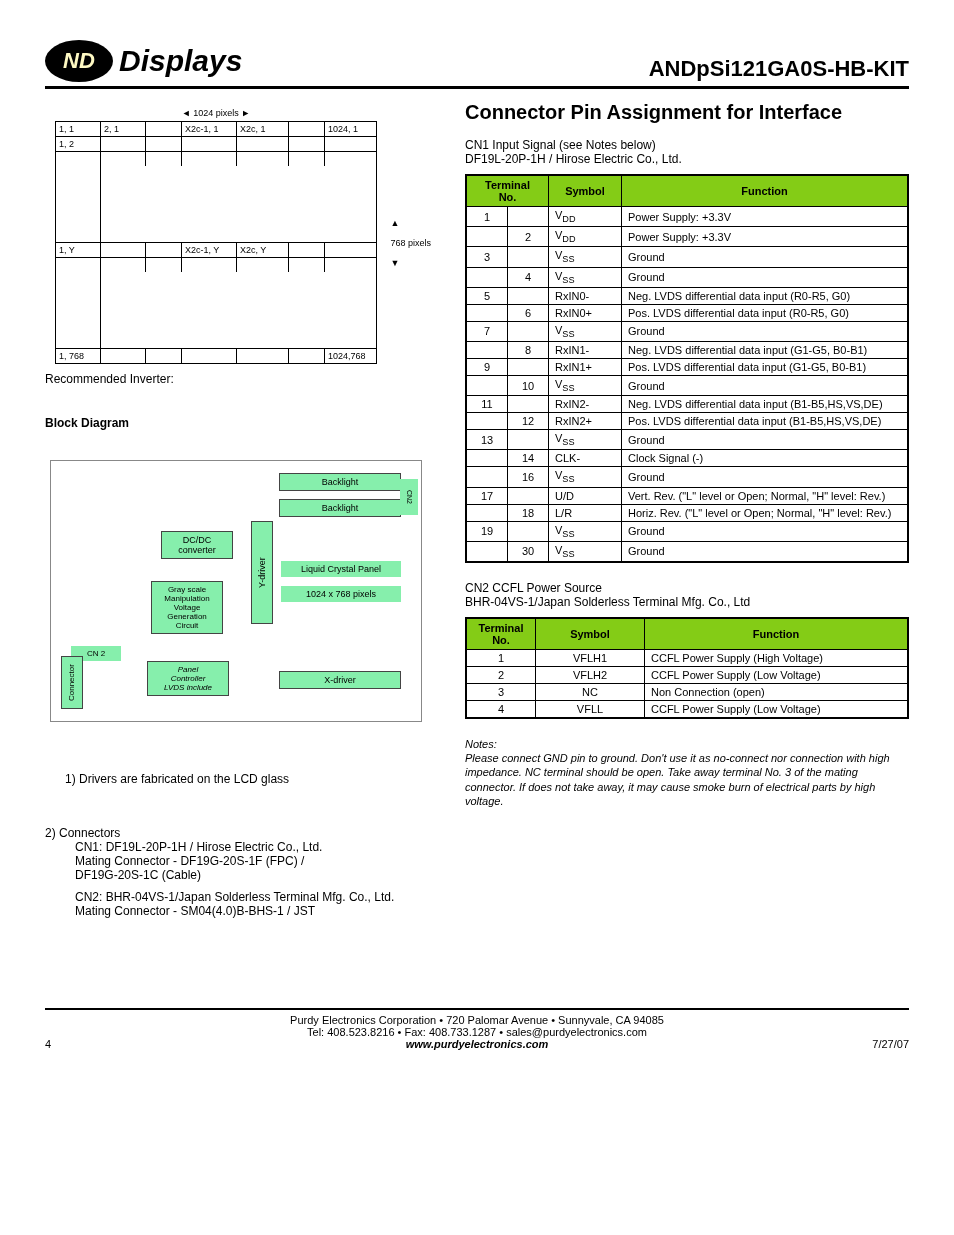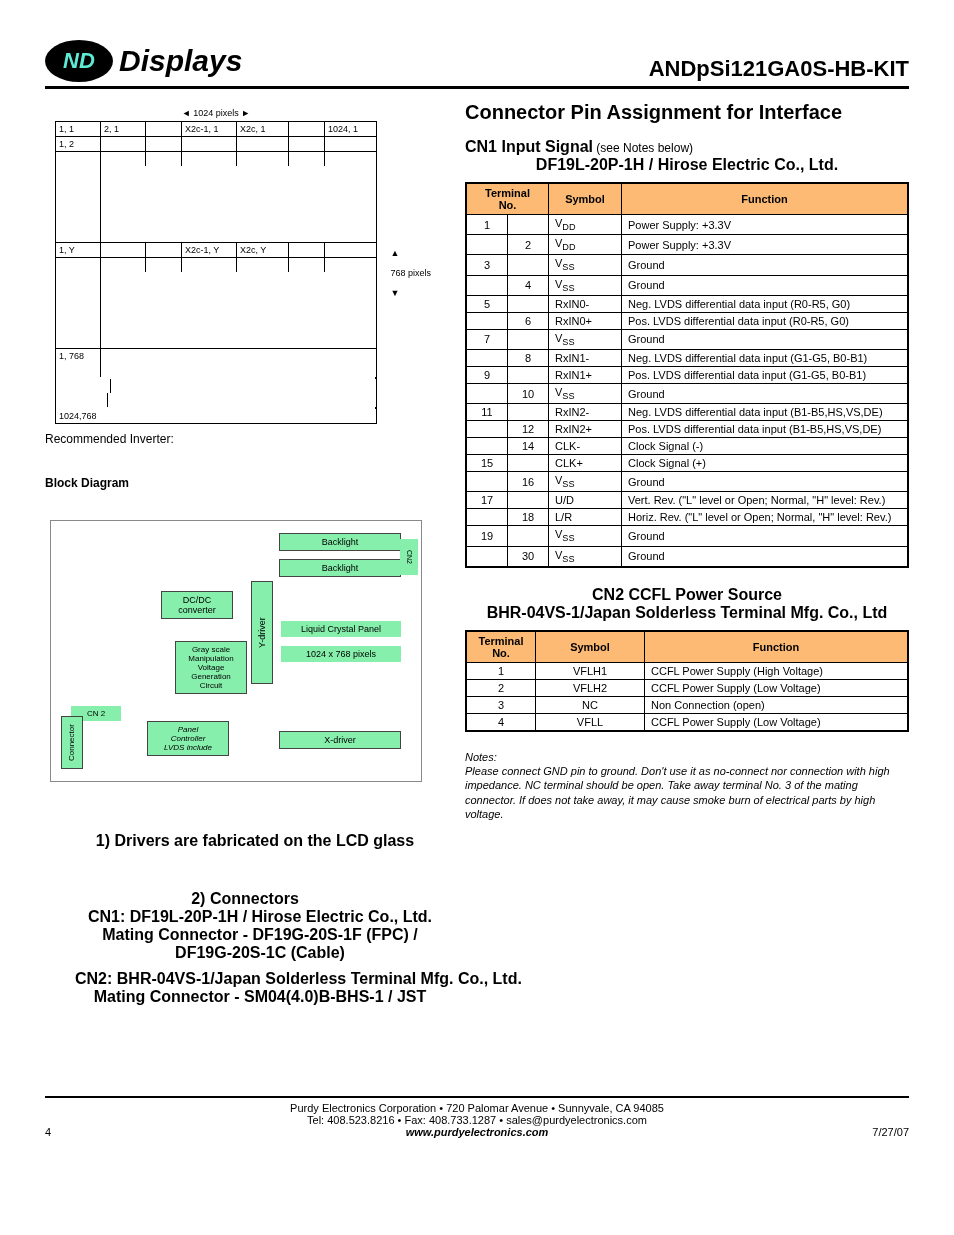--- a/index.html
+++ b/index.html
@@ -23,21 +23,21 @@
   .logo {
     display: flex;
     align-items: center;
     gap: 6px;
   }
   .logo-oval {
     width: 68px;
     height: 42px;
     background: #000;
     border-radius: 50%;
-    color: #5eead4;
+    color: #fef9c3;
     font-weight: bold;
     font-size: 22px;
     display: flex;
     align-items: center;
     justify-content: center;
     font-style: italic;
   }
   .logo-text {
     font-size: 30px;
     font-weight: bold;
@@ -56,23 +56,22 @@
   }
   .col-right {
     flex: 1;
   }
   .section-title {
     font-size: 20px;
     font-weight: bold;
     margin-bottom: 6px;
   }
   .sub-bold {
-    font-weight: bold;
-    font-size: 16px;
-    text-align: center;
+    font-weight: normal;
+    font-size: 12px;
   }
   .pixel-diagram {
     border: 1px solid #000;
     width: 320px;
     margin-left: 10px;
     position: relative;
     font-size: 9px;
   }
   .pixel-diagram .top-label {
     position: absolute;
@@ -84,21 +83,21 @@
   .pixel-diagram .right-label {
     position: absolute;
     right: -55px;
     top: 50%;
     transform: translateY(-50%);
   }
   .pixel-row {
     display: flex;
     border-bottom: 1px solid #000;
   }
-  .pixel-row:last-child { border-bottom: none; flex-direction: column; }
+  .pixel-row:last-child { border-bottom: none; }
   .pixel-cell {
     border-right: 1px solid #000;
     padding: 1px 3px;
     height: 12px;
     line-height: 12px;
   }
   .pixel-cell:last-child { border-right: none; }
   .pixel-spacer { flex: 1; }
   .pc-w1 { width: 38px; }
   .pc-w2 { width: 38px; }
@@ -122,21 +121,21 @@
     text-align: center;
   }
   
   table.pin-table {
     border-collapse: collapse;
     width: 100%;
     font-size: 11px;
     border: 2px solid #000;
   }
   table.pin-table th {
-    background: #fdba74;
+    background: #84cc16;
     border: 1px solid #000;
     padding: 3px 4px;
     font-weight: bold;
     text-align: center;
   }
   table.pin-table td {
     border: 1px solid #000;
     padding: 2px 6px;
   }
   table.pin-table .term-col { width: 28px; text-align: center; }
@@ -250,21 +249,21 @@
     <h4 style="margin-top:30px;">Block Diagram</h4>
 
     <div class="block-diagram" style="margin-top:30px;">
       <div class="bd-box" style="top:12px; right:20px; width:110px;">Backlight</div>
       <div class="bd-box" style="top:38px; right:20px; width:110px;">Backlight</div>
       <div class="bd-box" style="top:70px; left:110px; width:60px; white-space:pre;">DC/DC
 converter</div>
       <div class="bd-box" style="top:60px; left:200px; width:10px; height:95px; writing-mode:vertical-rl; transform:rotate(180deg);">Y-driver</div>
       <div class="bd-box" style="top:100px; right:20px; width:110px; border:none;">Liquid Crystal Panel</div>
       <div class="bd-box" style="top:125px; right:20px; width:110px; border:none;">1024 x 768 pixels</div>
-      <div class="bd-box" style="top:120px; left:124px; width:60px; white-space:pre; font-size:8px;">Gray scale
+      <div class="bd-box" style="top:120px; left:100px; width:60px; white-space:pre; font-size:8px;">Gray scale
 Manipulation
 Voltage
 Generation
 Circuit</div>
       <div class="bd-box" style="top:185px; left:20px; width:40px; border:none; font-size:8px;">CN 2</div>
       <div class="bd-box" style="top:195px; left:10px; width:10px; height:45px; writing-mode:vertical-rl; transform:rotate(180deg); font-size:8px;">Connector</div>
       <div class="bd-box" style="top:200px; left:96px; width:70px; white-space:pre; font-size:8px;font-style:italic;">Panel
 Controller
 LVDS include</div>
       <div class="bd-box" style="top:210px; right:20px; width:110px;">X-driver</div>
@@ -368,30 +367,30 @@
             <td class="sym-col">RxIN2-</td>
             <td>Neg. LVDS differential data input (B1-B5,HS,VS,DE)</td>
           </tr>
           <tr>
             <td class="term-col"></td>
             <td class="term-col">12</td>
             <td class="sym-col">RxIN2+</td>
             <td>Pos. LVDS differential data input (B1-B5,HS,VS,DE)</td>
           </tr>
           <tr>
+            <td class="term-col">13</td>
+            <td class="term-col"></td>
+            <td class="sym-col">V<sub>SS</sub></td>
+            <td>Ground</td>
+          </tr>
+          <tr>
             <td class="term-col"></td>
             <td class="term-col">14</td>
             <td class="sym-col">CLK-</td>
             <td>Clock Signal (-)</td>
-          </tr>
-          <tr>
-            <td class="term-col">15</td>
-            <td class="term-col"></td>
-            <td class="sym-col">CLK+</td>
-            <td>Clock Signal (+)</td>
           </tr>
           <tr>
             <td class="term-col"></td>
             <td class="term-col">16</td>
             <td class="sym-col">V<sub>SS</sub></td>
             <td>Ground</td>
           </tr>
           <tr>
             <td class="term-col">17</td>
             <td class="term-col"></td>

